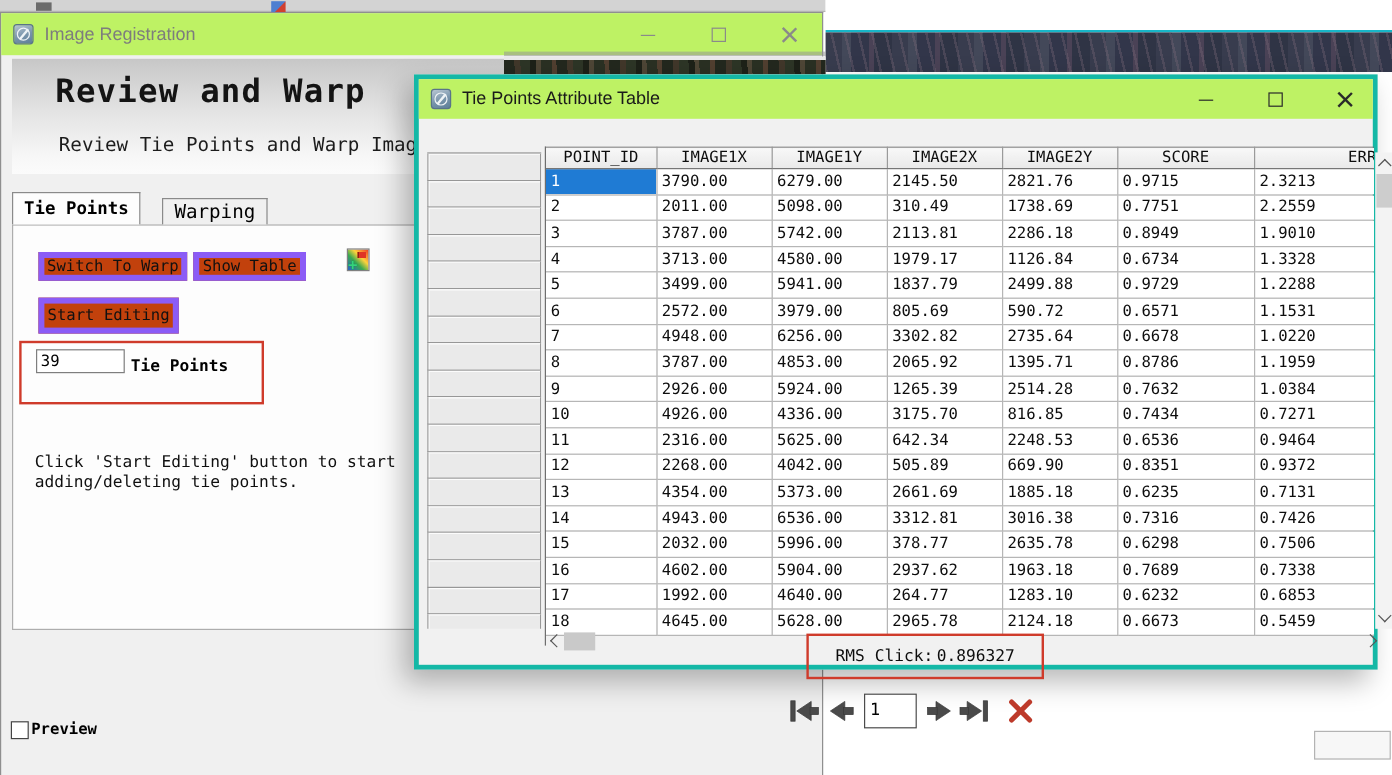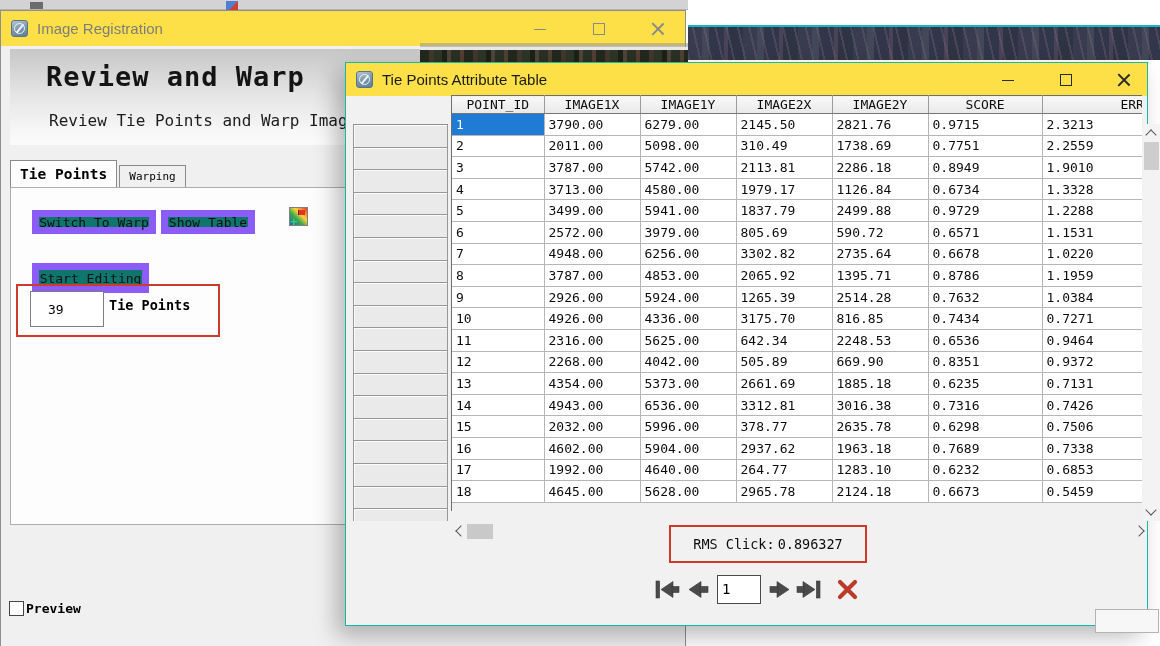--- a/index.html
+++ b/index.html
@@ -23,21 +23,21 @@
   }
 
   
   #aerial-strip { left:420px; top:47px; width:268px; height:15px; z-index:2;
     border-top:3px solid #e9e9e9; box-shadow:0 -4px 0 rgba(150,150,150,.55);
     background:
       repeating-linear-gradient(88deg,#23281e 0 9px,#41372a 9px 14px,#2d3526 14px 22px,#1d2118 22px 27px,#4e4636 27px 31px,#2a3023 31px 40px,#513f30 40px 44px);
   }
 
   
-  .titlebar { height:35px; background:#fde047; display:flex; align-items:center;
+  .titlebar { height:35px; background:#bef264; display:flex; align-items:center;
     padding-left:10px; font-family:"Liberation Sans", sans-serif; }
   .envi-icon { width:17px; height:17px; border-radius:3px; position:relative;
     background:linear-gradient(160deg,#b9c7d3,#7894ab 55%,#5e7f99);
     border:1px solid #5a7488; flex:0 0 auto; }
   .envi-icon::before { content:""; position:absolute; inset:2px; border-radius:50%;
     border:1.5px solid #eef3f6; }
   .envi-icon::after { content:""; position:absolute; left:7px; top:2px; width:1.5px;
     height:11px; background:#eef3f6; transform:rotate(40deg); }
   .win-title { margin-left:9px; font-size:15px; white-space:nowrap; }
   .win-controls { margin-left:auto; display:flex; align-items:center; gap:41px;
@@ -62,67 +62,67 @@
   #banner h1 { position:absolute; left:36px; top:12px; font-size:27px; font-weight:bold;
     color:#141414; letter-spacing:1px; }
   #banner h2 { position:absolute; left:39px; top:62px; font-size:16px; font-weight:normal;
     color:#1c1c1c; }
 
   #tabbar { left:9px; top:149px; display:flex; align-items:flex-end; z-index:2; }
   .tab { border:1px solid #8a8a8a; border-bottom:none; display:flex; align-items:center;
     padding:0 9px; cursor:default; white-space:nowrap; }
   .tab.active { height:27px; background:#fdfdfd; font-size:14.5px; font-weight:bold;
     position:relative; z-index:3; }
-  .tab.inactive { height:22px; background:#f0f0f0; font-size:11px; margin-left:2px; }
+  .tab.inactive { height:22px; background:#f0f0f0; font-size:16px; margin-left:18px; }
 
   #reg-panel { left:9px; top:176px; width:668px; height:338px; background:#fdfdfd;
     border:1px solid #adadad; z-index:1; }
 
-  .btn { position:absolute; background:#0f766e; border:7px solid #8b5cf6;
+  .btn { position:absolute; background:#c2410c; border:5px solid #8b5cf6;
     display:flex; align-items:center; justify-content:center; font-size:13px;
     color:#111; cursor:default; z-index:2; }
   #btn-switch { left:31px; top:199px; width:124px; height:24px; }
   #btn-show  { left:160px; top:199px; width:94px; height:24px; }
-  #btn-start { left:31px; top:237px; width:117px; height:30px;margin-top:15px; }
+  #btn-start { left:31px; top:237px; width:117px; height:30px; }
 
   #btn-addtp { left:288px; top:196px; width:19px; height:19px; border:1px solid #808080;
     background:linear-gradient(45deg,#2b63c9 0,#3aa94f 38%,#ffd23c 63%,#ef3b23 100%);
     position:absolute; z-index:2; }
   #btn-addtp .plus { position:absolute; left:0px; bottom:-2px; color:#35d27c;
     font-size:13px; font-weight:bold; text-shadow:0 0 1px #0a7a3c; line-height:10px; }
   #btn-addtp .flag { position:absolute; right:2px; top:2px; width:7px; height:5px;
     background:#e03525; border-left:1px solid #7a1a10; }
 
   #red-box-tp { left:15px; top:273px; width:204px; height:53px;
     border:2px solid #cf3b2b; z-index:2; }
-  #tp-count { left:29px; top:280px; width:74px; height:36px; border:1px solid #7e7e7e;
-    background:#fff; font:13px "DejaVu Sans Mono", monospace; padding-left:17px;
+  #tp-count { left:29px; top:280px; width:74px; height:20px; border:1px solid #7e7e7e;
+    background:#fff; font:13px "DejaVu Sans Mono", monospace; padding-left:3px;
     position:absolute; z-index:3; }
   #tp-count-label { left:108px; top:286px; font-size:13.5px; font-weight:bold; z-index:3; }
 
   #instruction { left:28px; top:366px; font-size:13.5px; line-height:17px; color:#101010;
     z-index:2; }
 
   #preview-row { left:8px; top:590px; display:flex; align-items:center; z-index:2; }
   #preview-check { width:15px; height:15px; background:#fff; border:1px solid #444; }
   #preview-label { margin-left:2px; font-size:13px; font-weight:bold; }
 
   
-  #table-window { left:345px; top:62px; width:803px; height:564px; background:#f1f1f1;
-    border:1px solid #14b8a6; box-shadow:-8px 10px 22px rgba(0,0,0,.28); z-index:3; }
+  #table-window { left:345px; top:62px; width:803px; height:496px; background:#f1f1f1;
+    border:4px solid #14b8a6; box-shadow:-8px 10px 22px rgba(0,0,0,.28); z-index:3; }
   #table-window .titlebar { height:33px; }
   #table-window .win-title { color:#1a1a1a; }
   #table-window .win-controls { color:#2a2a2a; gap:40px; padding-right:14px; }
 
   #row-headers { left:7px; top:61px; width:95px; height:397px; overflow:hidden;
     border-top:1px solid #8f8f8f; }
   .rowhdr { height:22.6px; background:#eaeaea; border:1px solid #979797; border-top:none;
     box-shadow:inset 1px 1px 0 #fcfcfc; }
 
-  #grid-clip { left:105px; top:32px; width:691px; height:416px; overflow:hidden;
+  #grid-clip { left:105px; top:56px; width:691px; height:416px; overflow:hidden;
     border-left:1px solid #6e6e6e; }
   #tp-table { border-collapse:collapse; table-layout:fixed; width:786px;
     font-size:13px; color:#0d0d0d; }
   #tp-table th { height:18px; font-weight:normal; text-align:center;
     background:linear-gradient(#f8f8f8,#e9e9e9);
     border-top:1px solid #6e6e6e; border-bottom:1px solid #767676;
     border-right:1px solid #9a9a9a; white-space:nowrap; overflow:hidden; }
   #tp-table td { height:21.6px; background:#fff; padding-left:4px; white-space:nowrap;
     overflow:hidden; border-right:1px solid #b6b6b6; border-bottom:1px solid #b6b6b6; }
   #tp-table th:nth-child(1),#tp-table td:nth-child(1){ width:92px; }
@@ -204,20 +204,24 @@
   <div id="btn-addtp">
     <span class="plus">+</span>
     <span class="flag"></span>
   </div>
   <div id="btn-start" class="btn">Start Editing</div>
 
   <div id="red-box-tp" class="abs"></div>
   <input id="tp-count" value="39" style="">
   <span id="tp-count-label" class="abs">Tie Points</span>
 
+  <div id="instruction" class="abs">
+    <div>Click 'Start Editing' button to start</div>
+    <div>adding/deleting tie points.</div>
+  </div>
 
   <div id="preview-row" class="abs">
     <span id="preview-check"></span>
     <span id="preview-label">Preview</span>
   </div>
 </div>
 
 <div id="table-window" class="abs">
   <div class="titlebar">
     <span class="envi-icon"></span>

